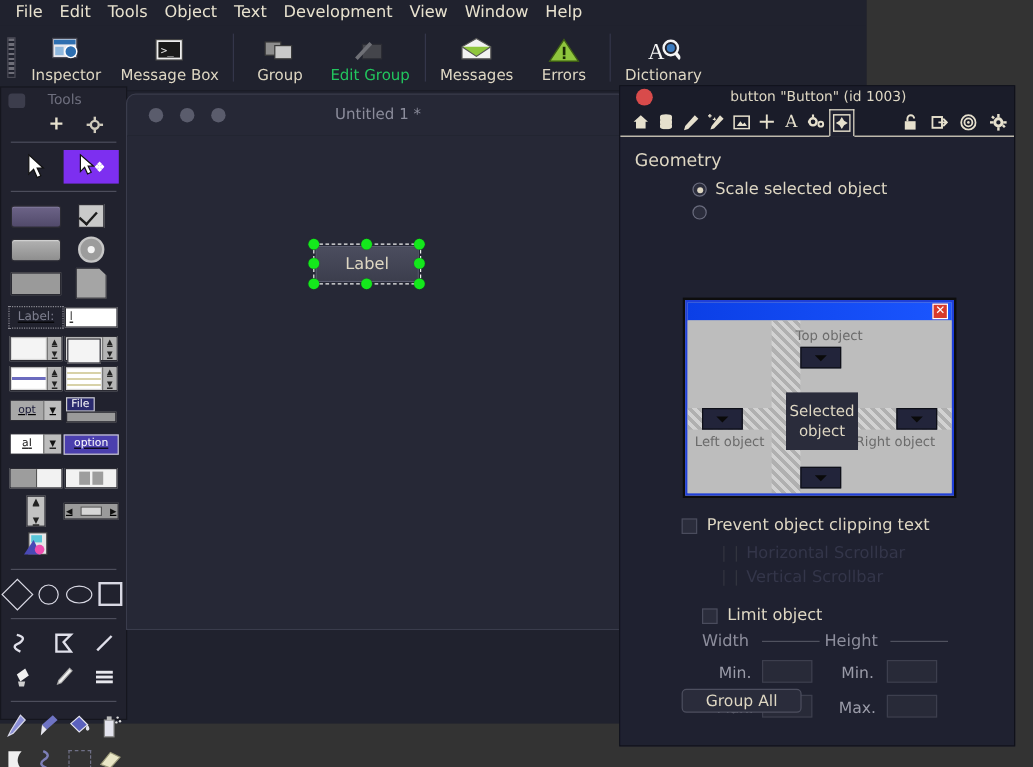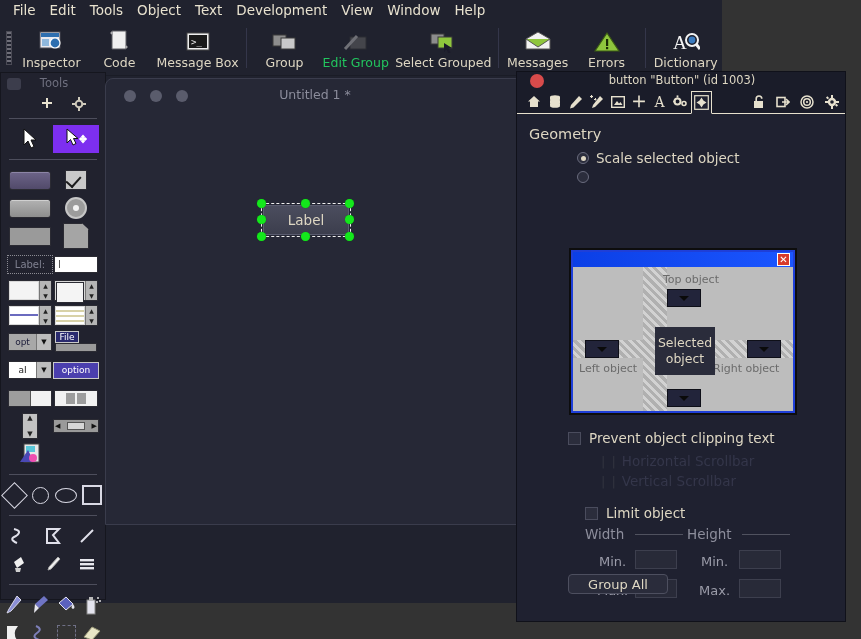--- a/index.html
+++ b/index.html
@@ -29,21 +29,21 @@
   .tb-sep{width:1px;height:40px;background:#34364a;margin:0 4px;}
 
   
   #tools-palette{position:absolute;left:0;top:72px;width:106px;height:528px;background:#21222e;
      border:1px solid #15161e;box-sizing:border-box;}
   #tools-head{height:22px;position:relative;}
   #tools-dot{position:absolute;left:6px;top:5px;width:14px;height:12px;border-radius:3px;background:#3c3d4c;}
   #tools-title{position:absolute;left:0;top:3px;width:106px;text-align:center;color:#6e6f7e;font-size:11.5px;}
   #tools-actions{height:20px;display:flex;align-items:center;justify-content:center;gap:18px;padding-left:20px;}
   .hr{height:1px;background:#4d4e5c;margin:3px 8px;}
-  .tgrid{display:flex;flex-wrap:wrap;padding:3px 0 3px 0;justify-content:center;}
+  .tgrid{display:flex;flex-wrap:wrap;padding:3px 0 3px 0;justify-content:center;text-decoration:underline;}
   .tcell{width:46px;height:28px;display:flex;align-items:center;justify-content:center;cursor:default;}
   .tcell.sel{background:#7d2ff0;}
   .tcell.small{height:25px;}
   
   .w-btn{width:40px;height:17px;border:1px solid #2b2b33;border-radius:3px;
     background:linear-gradient(#6d6488,#514a6a);box-shadow:inset 0 1px 0 #8c85a6;}
   .w-btn.gray{background:linear-gradient(#b2b2b2,#8e8e8e);box-shadow:inset 0 1px 0 #d0d0d0;}
   .w-rect{width:40px;height:17px;border:1px solid #2b2b33;background:#9a9a9a;}
   .w-check{width:20px;height:18px;border:1px solid #2b2b33;background:#c9c9c9;position:relative;}
   .w-check:after{content:"";position:absolute;left:3px;top:2px;width:7px;height:12px;
@@ -193,30 +193,20 @@
         <svg width="26" height="24" viewBox="0 0 26 24">
             <rect x="2" y="3" width="20" height="16" fill="#e9e9ee" stroke="#4a4a55"></rect>
             <rect x="3" y="4" width="18" height="4" fill="#2e6fb0"></rect>
             <rect x="4" y="10" width="7" height="7" fill="#8fb8dd"></rect>
             <circle cx="17" cy="14" r="5" fill="#2e6fb0" stroke="#fff" stroke-width="1.2"></circle>
           </svg>
       </div>
       <div class="lbl">Inspector</div>
     </div>
 
-    <div class="tb-btn">
-      <div class="tb-ico">
-        <svg width="22" height="24" viewBox="0 0 22 24">
-            <path d="M4 2h14v18H4z" fill="#efefef" stroke="#5a5a60"></path>
-            <path d="M4 2q-3 2 0 4" fill="#dcdcdc" stroke="#5a5a60"></path>
-            <path d="M18 20q3-2 0-4" fill="#dcdcdc" stroke="#5a5a60"></path>
-          </svg>
-      </div>
-      <div class="lbl">Code</div>
-    </div>
 
     <div class="tb-btn">
       <div class="tb-ico">
         <svg width="26" height="22" viewBox="0 0 26 22">
             <rect x="2" y="2" width="22" height="17" fill="#eeeeee" stroke="#444"></rect>
             <rect x="4" y="4" width="18" height="13" fill="#1a1a1a"></rect>
             <text x="6" y="14" font-size="9" fill="#eee" font-family="monospace">&gt;_</text>
           </svg>
       </div>
       <div class="lbl">Message Box</div>
@@ -237,30 +227,20 @@
     <div class="tb-btn disabled">
       <div class="tb-ico">
         <svg width="28" height="22" viewBox="0 0 28 22" opacity="0.45">
             <rect x="8" y="6" width="16" height="12" fill="#707070" stroke="#3a3a3a"></rect>
             <path d="M3 18 L15 5" stroke="#cfcfcf" stroke-width="3"></path>
           </svg>
       </div>
       <div class="lbl">Edit Group</div>
     </div>
 
-    <div class="tb-btn">
-      <div class="tb-ico">
-        <svg width="28" height="22" viewBox="0 0 28 22">
-            <rect x="2" y="3" width="13" height="10" fill="#8d8d8d" stroke="#3a3a3a"></rect>
-            <rect x="9" y="6" width="14" height="11" fill="#8fc63d" stroke="#3a3a3a"></rect>
-            <path d="M15 12 l0 9 2.5-2.5 2 4 2-1-2-4 3.5-.5z" fill="#1b1b2a"></path>
-          </svg>
-      </div>
-      <div class="lbl">Select Grouped</div>
-    </div>
 
     <div class="tb-sep"></div>
 
     <div class="tb-btn">
       <div class="tb-ico">
         <svg width="28" height="22" viewBox="0 0 28 22">
             <path d="M2 18 L2 8 L14 1 L26 8 L26 18z" fill="#f2f2f2" stroke="#555"></path>
             <path d="M2 8 L14 16 L26 8" fill="#8fc63d" stroke="#555"></path>
           </svg>
       </div>

